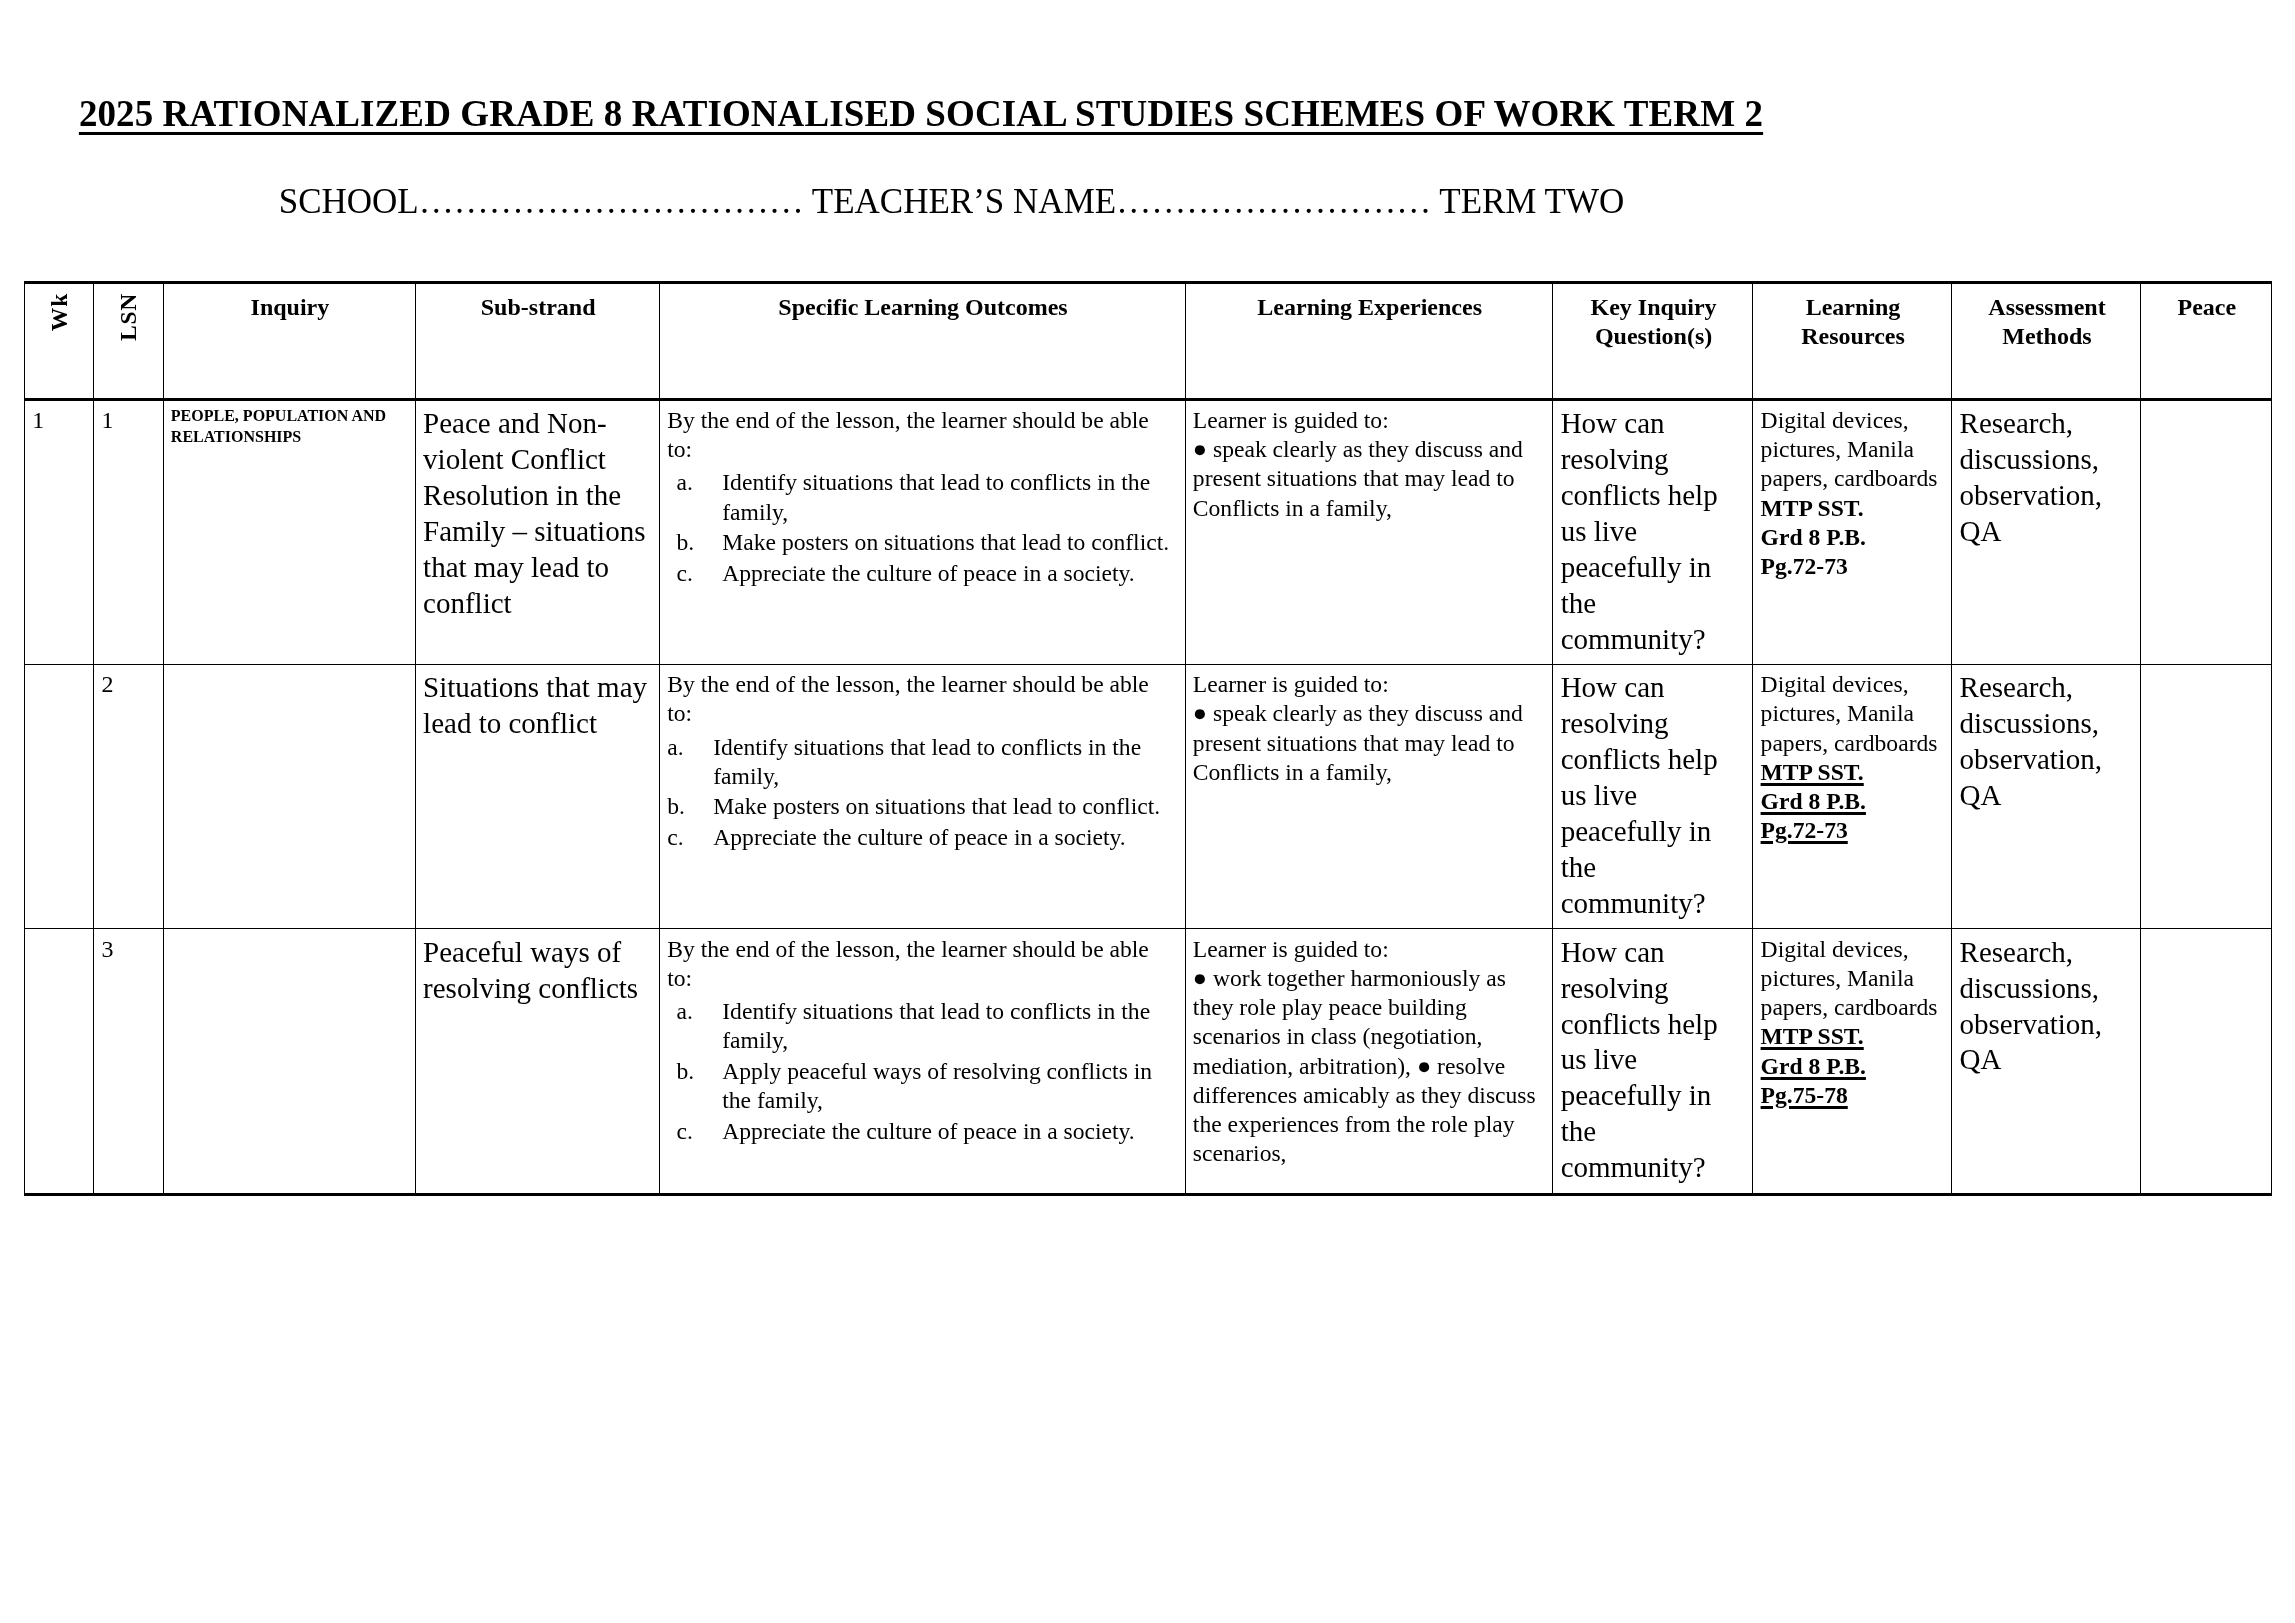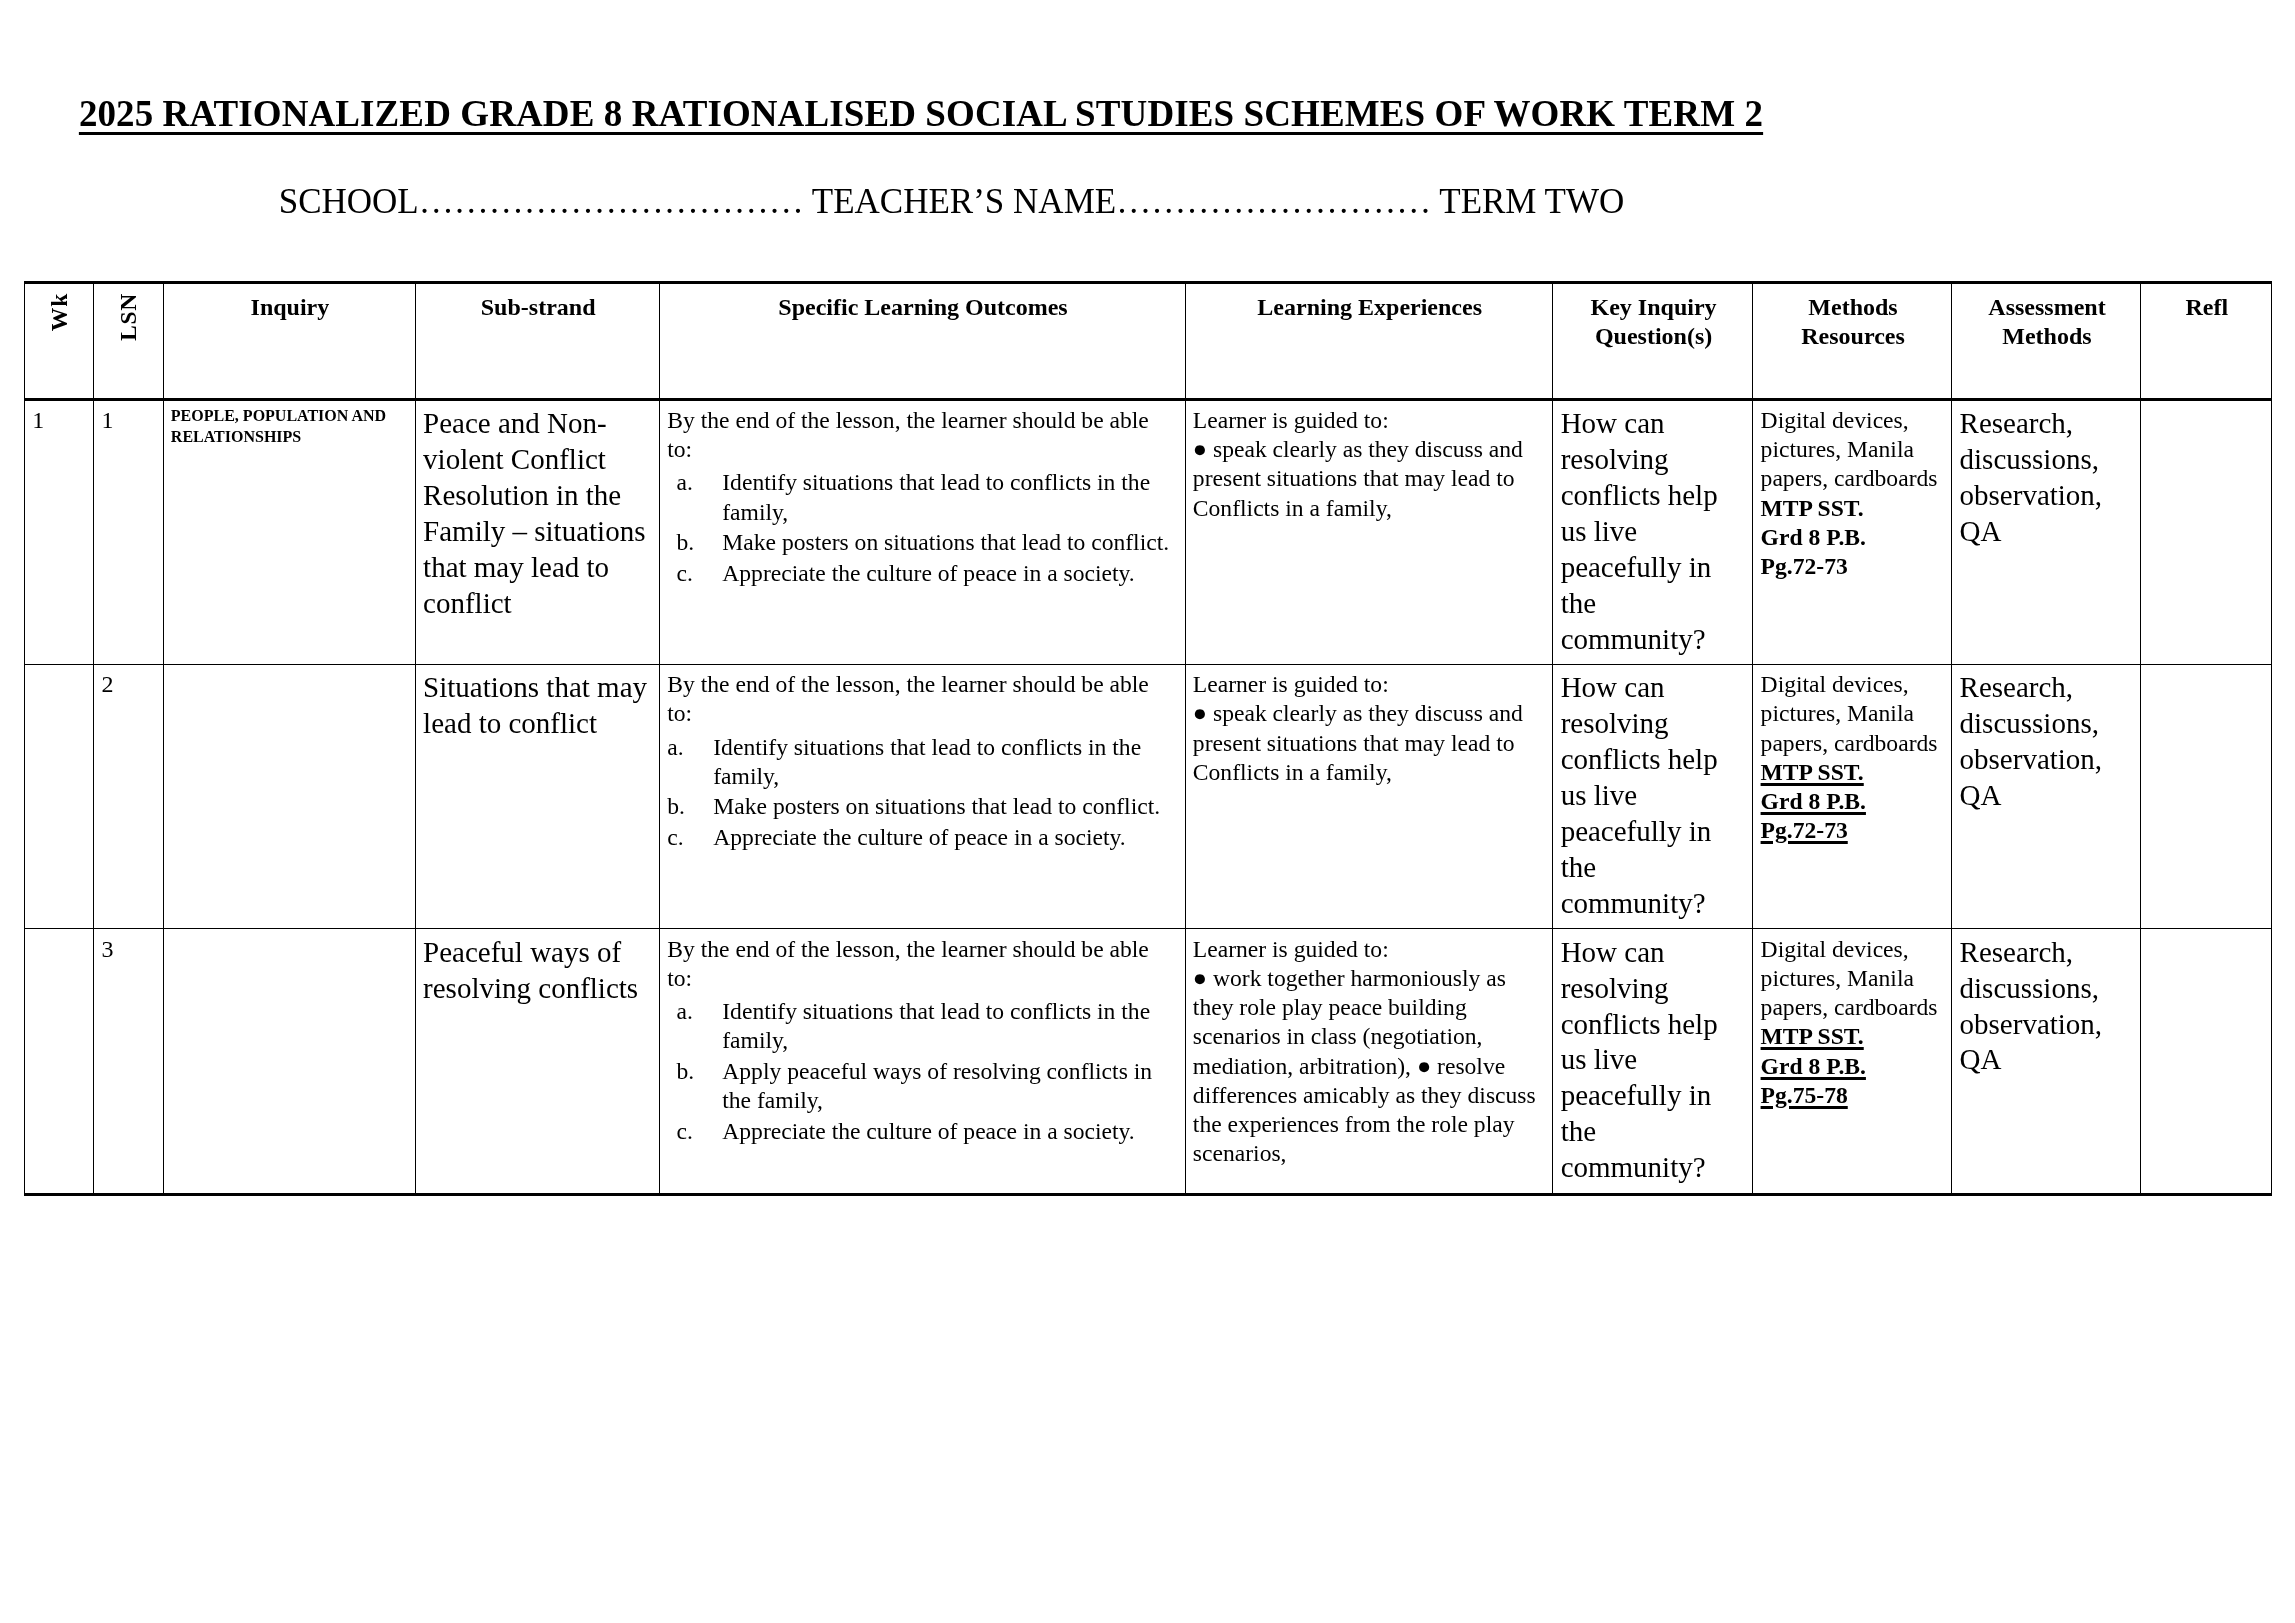--- a/index.html
+++ b/index.html
@@ -185,23 +185,23 @@
             <span class="rot">Wk</span>
           </th>
         <th class="vhead">
             <span class="rot">LSN</span>
           </th>
         <th>Inquiry</th>
         <th>Sub-strand</th>
         <th>Specific Learning Outcomes</th>
         <th>Learning Experiences</th>
         <th>Key Inquiry Question(s)</th>
-        <th>Methods Resources</th>
+        <th>Learning Resources</th>
         <th>Assessment Methods</th>
-        <th>Refl</th>
+        <th>Peace</th>
       </tr>
     </thead>
     <tbody>
 
       <tr>
         <td class="num">1</td>
         <td class="num">1</td>
         <td>
             <div class="strandtxt">PEOPLE, POPULATION AND RELATIONSHIPS</div>
           </td>

